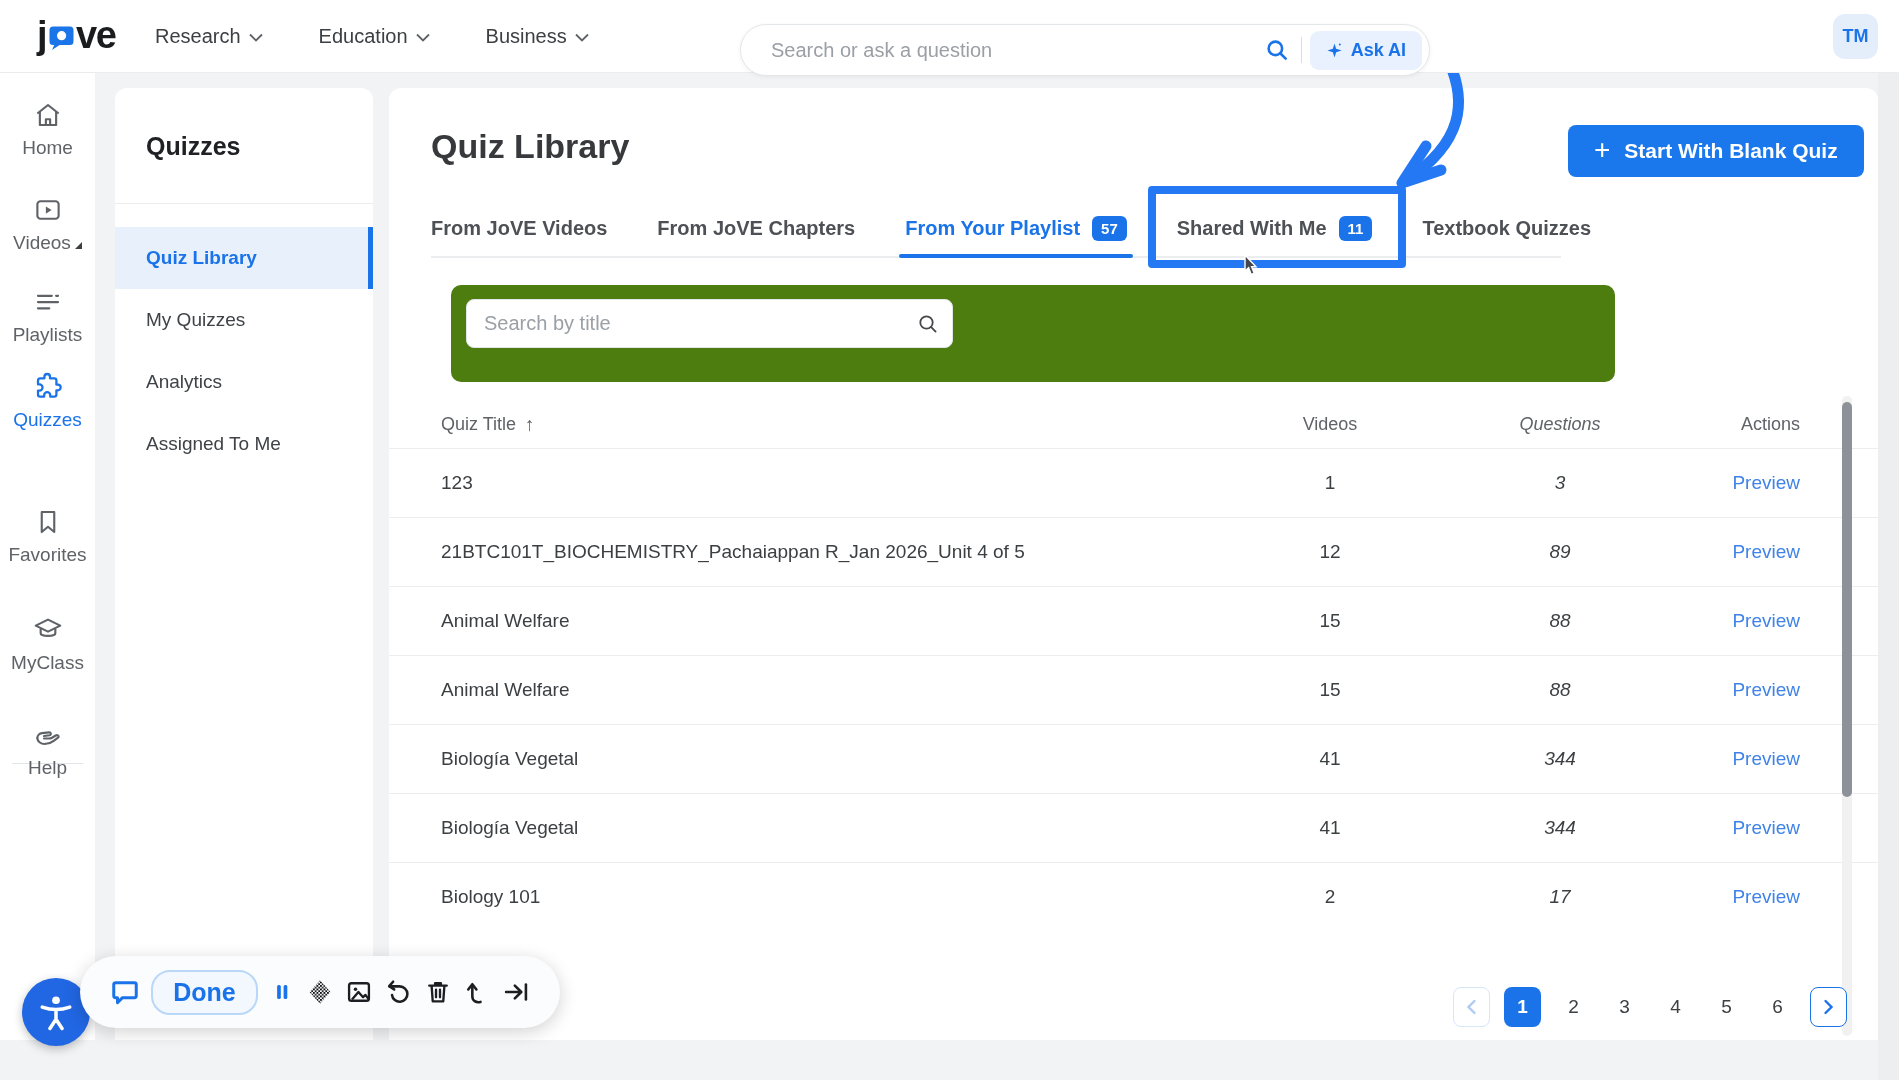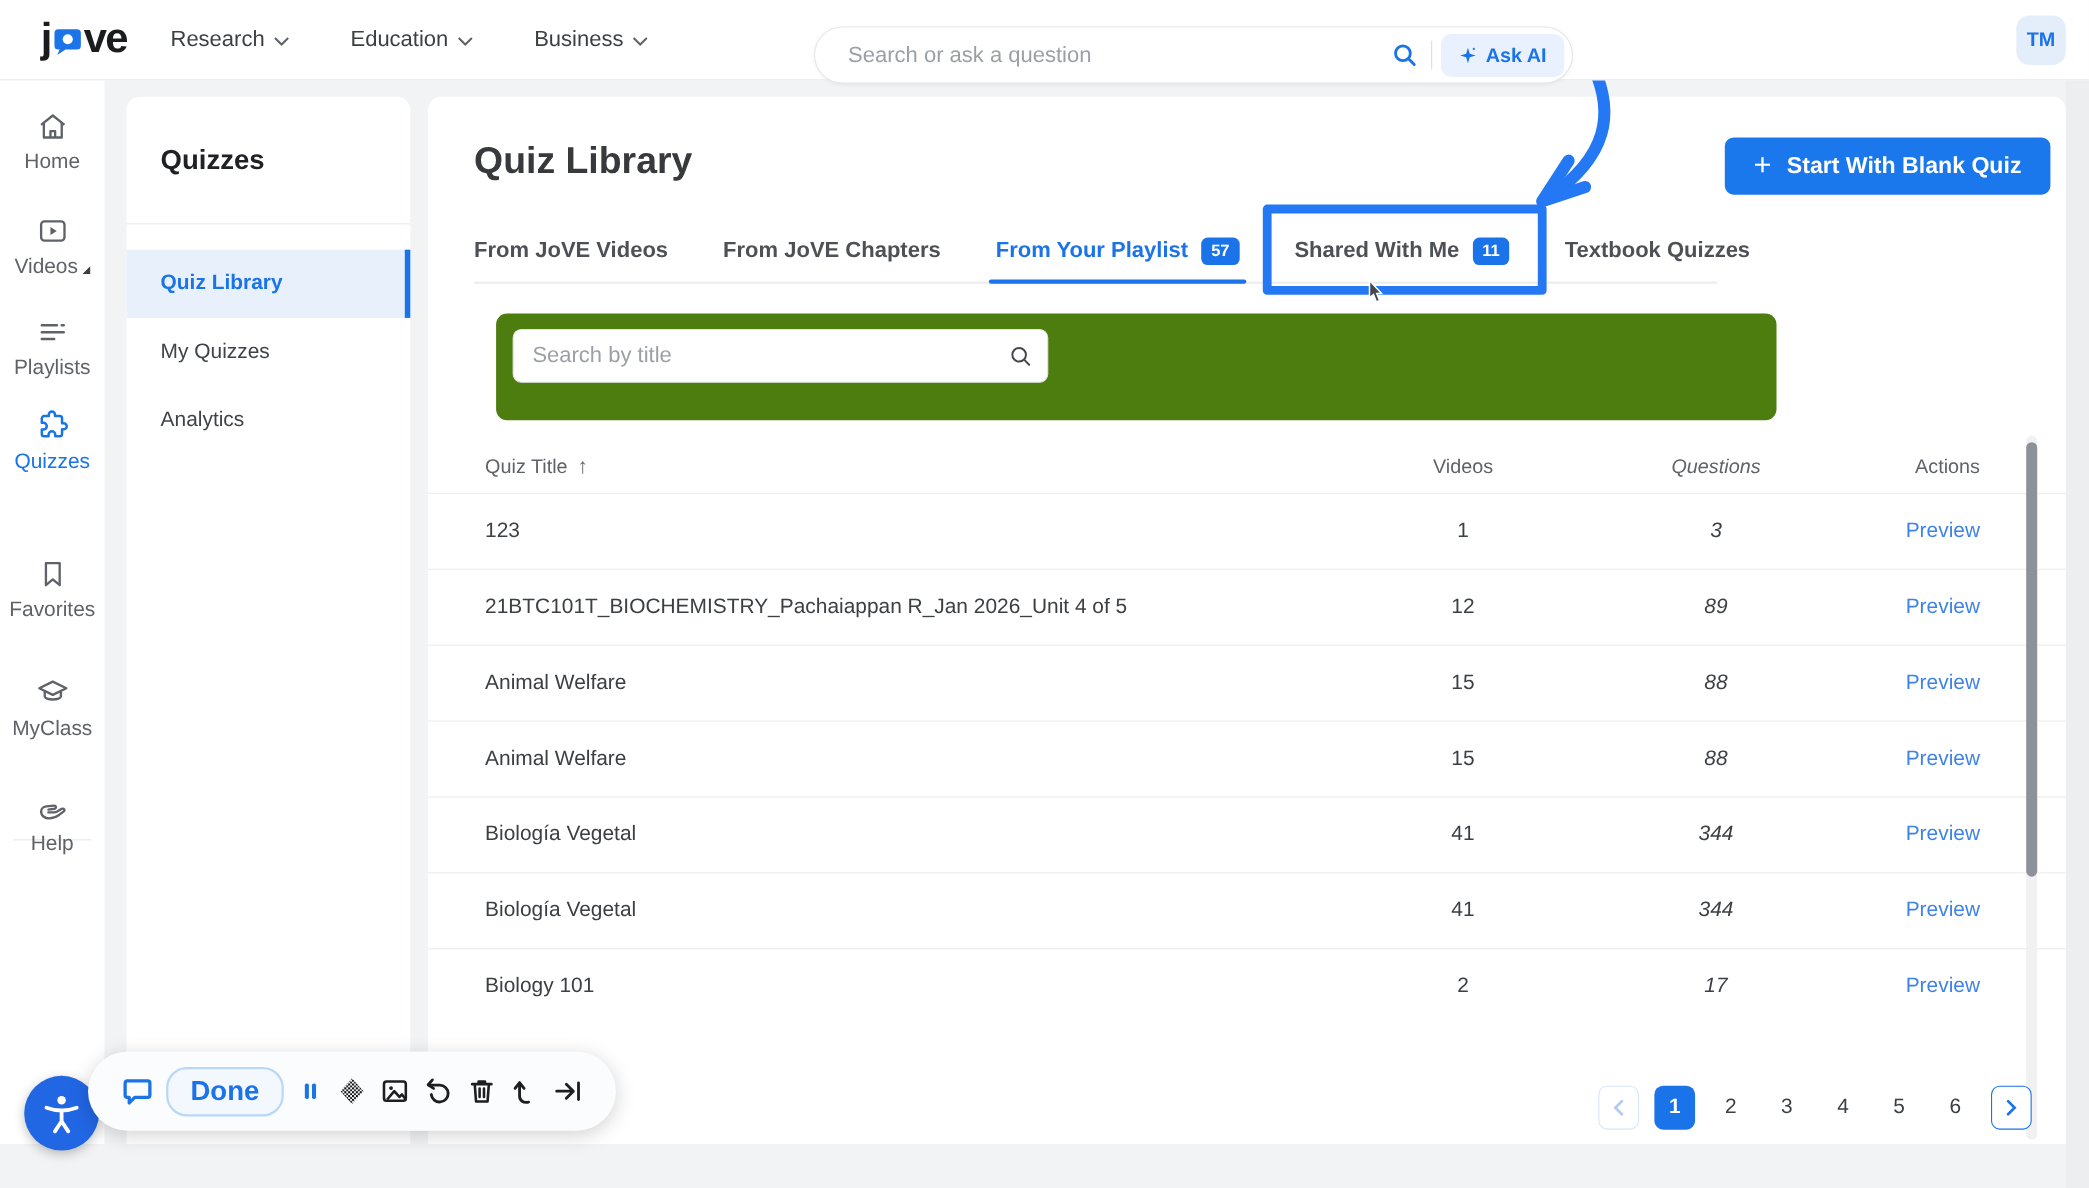--- a/index.html
+++ b/index.html
@@ -222,20 +222,23 @@
     <div class="qs-items">
       <div class="qs-item active">
           <span>Quiz Library</span>
         </div>
       <div class="qs-item">
           <span>My Quizzes</span>
         </div>
       <div class="qs-item">
           <span>Analytics</span>
         </div>
+      <div class="qs-item">
+          <span>Assigned To Me</span>
+        </div>
     </div>
   </div>
 
   <div class="main-panel">
     <div class="page-title">Quiz Library</div>
 
     <button class="start-btn">
       <span class="plus">+</span>
       <span>Start With Blank Quiz</span>
     </button>

